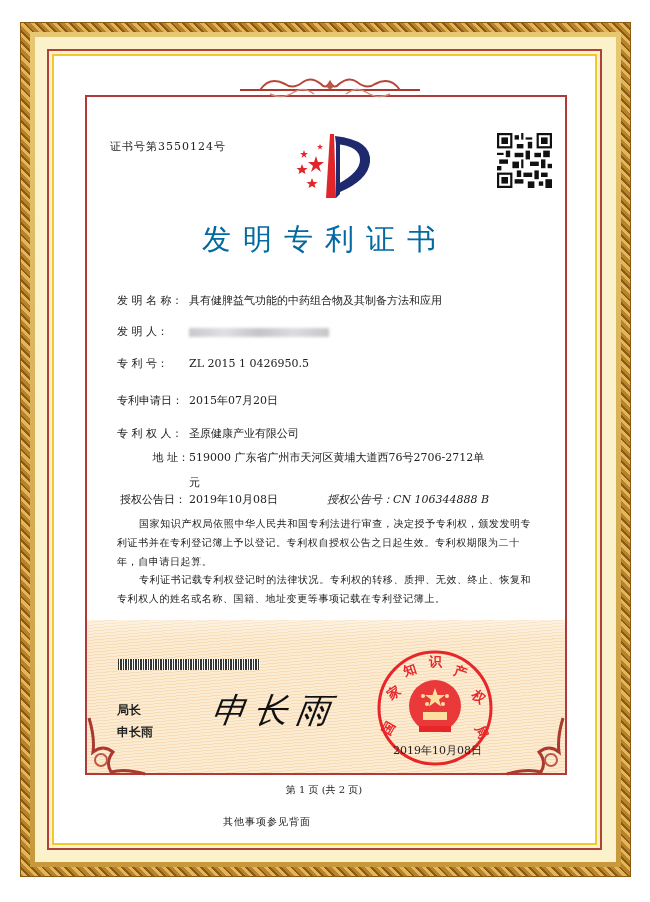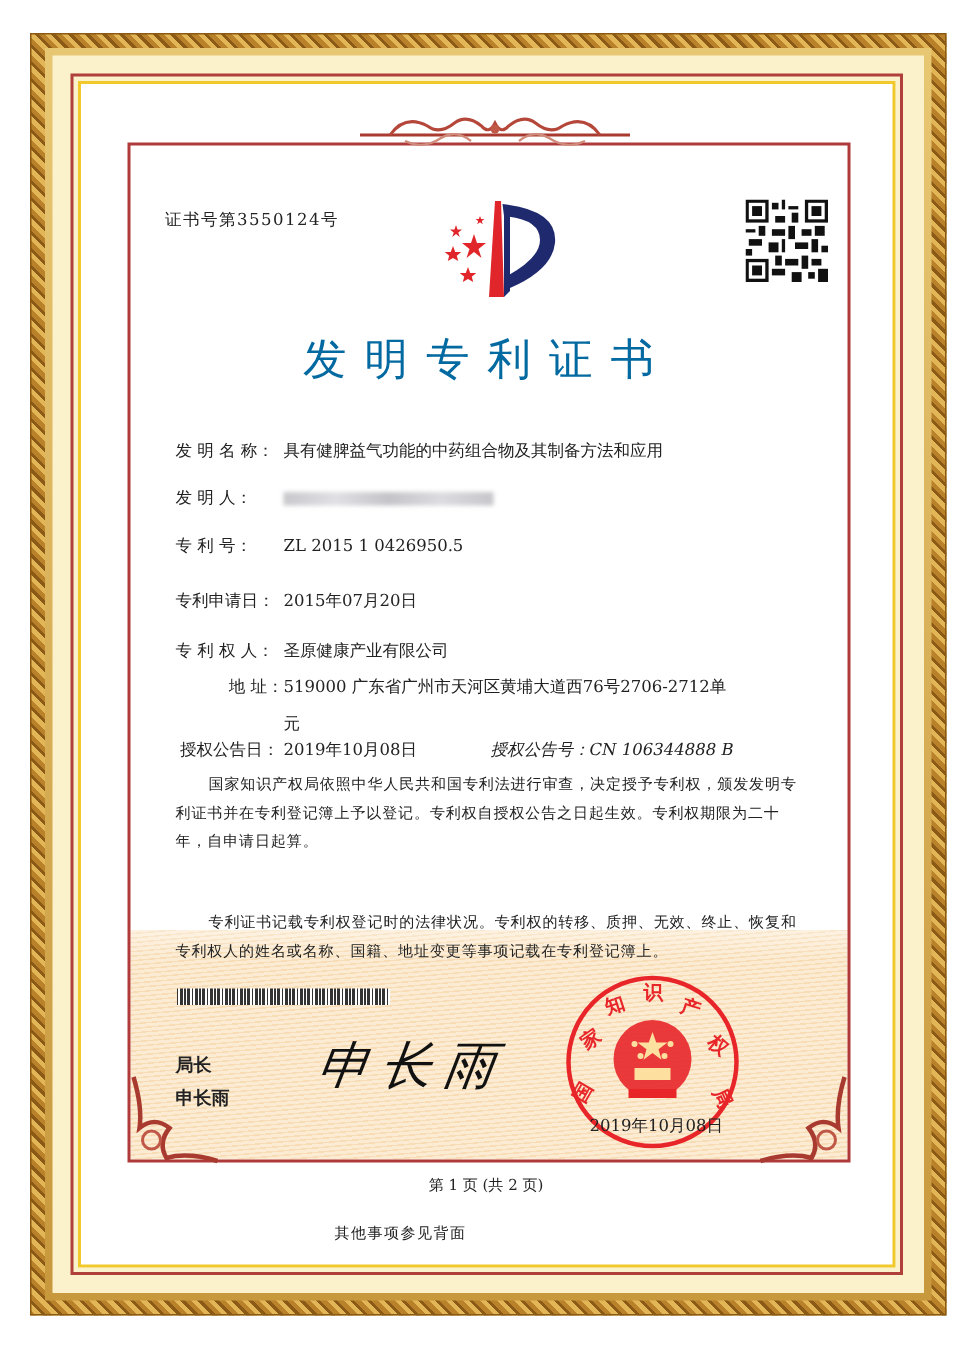--- a/index.html
+++ b/index.html
@@ -157,21 +157,21 @@
 <div class="row" style="top:475px; left:189px;">元</div>
 
 <div class="row" style="top:492px;text-align:center;">
   <span class="lbl">授权公告日：</span><span>2019年10月08日</span>
 </div>
 <div class="row" style="top:492px; left:327px;font-style:italic;">
   <span>授权公告号：</span><span>CN 106344888 B</span>
 </div>
 
 <div class="para" style="top:515px; text-indent:22px;font-family:Liberation Mono, monospace;">国家知识产权局依照中华人民共和国专利法进行审查，决定授予专利权，颁发发明专利证书并在专利登记簿上予以登记。专利权自授权公告之日起生效。专利权期限为二十年，自申请日起算。</div>
-<div class="para" style="top:570px; text-indent:22px;margin-top:36px;">专利证书记载专利权登记时的法律状况。专利权的转移、质押、无效、终止、恢复和专利权人的姓名或名称、国籍、地址变更等事项记载在专利登记簿上。</div>
+<div class="para" style="top:570px; text-indent:22px;">专利证书记载专利权登记时的法律状况。专利权的转移、质押、无效、终止、恢复和专利权人的姓名或名称、国籍、地址变更等事项记载在专利登记簿上。</div>
 
 <div class="barcode"></div>
 
 <div class="director" style="top:702px;">局长</div>
 <div class="director" style="top:724px;">申长雨</div>
 <div class="signature">申长雨</div>
 
 <svg class="seal" viewBox="0 0 120 120">
   <circle cx="60" cy="60" r="56" fill="none" stroke="#e8262a" stroke-width="3"></circle>
   <circle cx="60" cy="58" r="26" fill="#e8262a" opacity="0.9"></circle>

